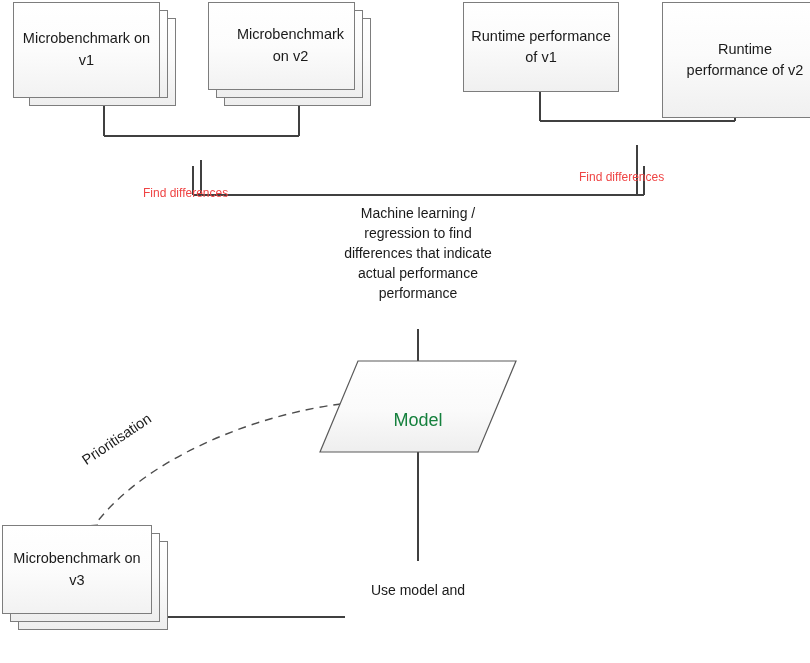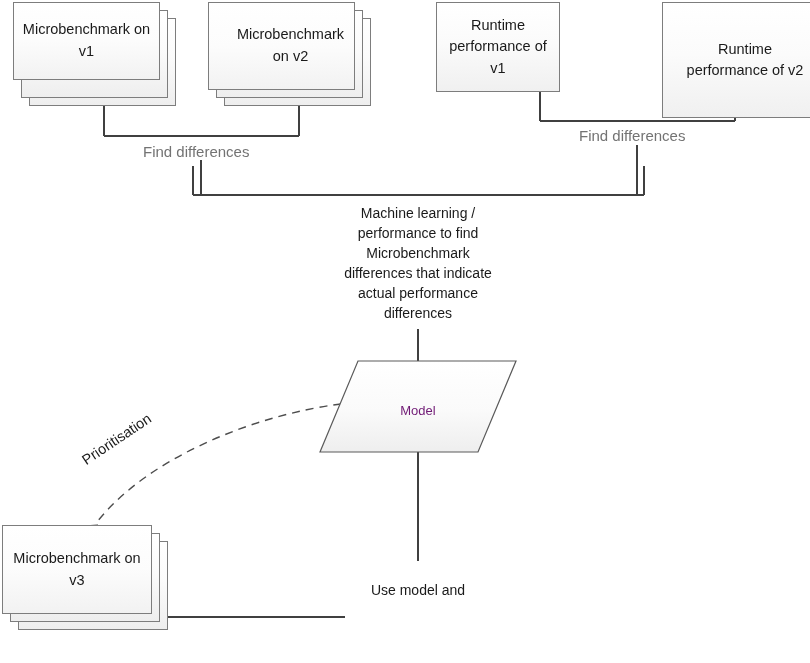--- a/index.html
+++ b/index.html
@@ -57,37 +57,38 @@
     line-height: 1.5;
     color: #1a1a1a;
     padding: 2px 6px;
     background: linear-gradient(to bottom, #ffffff 0%, #fcfcfc 50%, #f2f2f2 100%);
   }
   .para-wrap {
     position: absolute;
   }
   .para-label {
     position: absolute;
-    left: 0; top: 4px;
+    left: 0; top: 14px;
     width: 100%;
     height: 100%;
     display: flex;
     align-items: center;
     justify-content: center;
-    font-size: 13px;
-    color: #701a75;
+    font-size: 18px;
+    color: #15803d;
     text-align: center;
   }
   
   .caption {
     position: absolute;
-    font-size: 15px;
+    font-size: 12px;
     line-height: 1.0;
-    color: #737373;
+    color: #ef4444;
     white-space: nowrap;
+    margin-top: 43px;
   }
   .blocktext {
     position: absolute;
     font-size: 14px;
     line-height: 20px;
     color: #1a1a1a;
     text-align: center;
   }
   .edge-label-rot {
     position: absolute;
@@ -125,48 +126,47 @@
 
   <g>
     <path d="M341,404 C260,414 150,455 97,522" stroke="#4d4d4d" stroke-width="1.4" fill="none" stroke-dasharray="8,6" stroke-linecap="butt"></path>
     <polygon points="87,555 68,527 98,525" fill="#3b3b3b" stroke="#3b3b3b" stroke-width="1"></polygon>
   </g>
 </svg>
 
 <div class="stack" style="left:13px; top:2px; width:165px; height:104px;">
   <div class="sheet s3" style="width:147px; height:88px;"></div>
   <div class="sheet s2" style="width:147px; height:88px;"></div>
-  <div class="sheet front" style="width:147px; height:78px;">Microbenchmark on v1</div>
+  <div class="sheet front" style="width:147px; height:96px;">Microbenchmark on v1</div>
 </div>
 
 <div class="stack" style="left:208px; top:2px; width:165px; height:104px;">
   <div class="sheet s3" style="width:147px; height:88px;"></div>
   <div class="sheet s2" style="width:147px; height:88px;"></div>
   <div class="sheet front" style="width:147px; height:88px;padding-left:24px;">Microbenchmark on v2</div>
 </div>
 
-<div class="node" style="left:436px; top:2px; width:124px; height:90px;">
+<div class="node" style="left:463px; top:2px; width:156px; height:90px;">
   <span>Runtime performance of v1</span>
 </div>
 
 <div class="node" style="left:662px; top:2px; width:153px; height:116px;padding-left:19px;">
   <span>Runtime performance of v2</span>
 </div>
 
 <div class="caption" style="left:143px; top:144px;">Find differences</div>
 
 <div class="caption" style="left:579px; top:128px;">Find differences</div>
 
 <div class="blocktext" style="left:328px; top:203px; width:180px;">
   <div>Machine learning /</div>
-  <div>performance to find</div>
-  <div>Microbenchmark</div>
+  <div>regression to find</div>
   <div>differences that indicate</div>
   <div>actual performance</div>
-  <div>differences</div>
+  <div>performance</div>
 </div>
 
 <div class="para-wrap" style="left:318px; top:359px; width:200px; height:95px;">
   <svg width="200" height="95" viewBox="0 0 200 95" xmlns="http://www.w3.org/2000/svg">
     <defs>
       <linearGradient id="paraFill" x1="0" y1="0" x2="0" y2="1">
         <stop offset="0%" stop-color="#ffffff"></stop>
         <stop offset="55%" stop-color="#fafafa"></stop>
         <stop offset="100%" stop-color="#eeeeee"></stop>
       </linearGradient>

